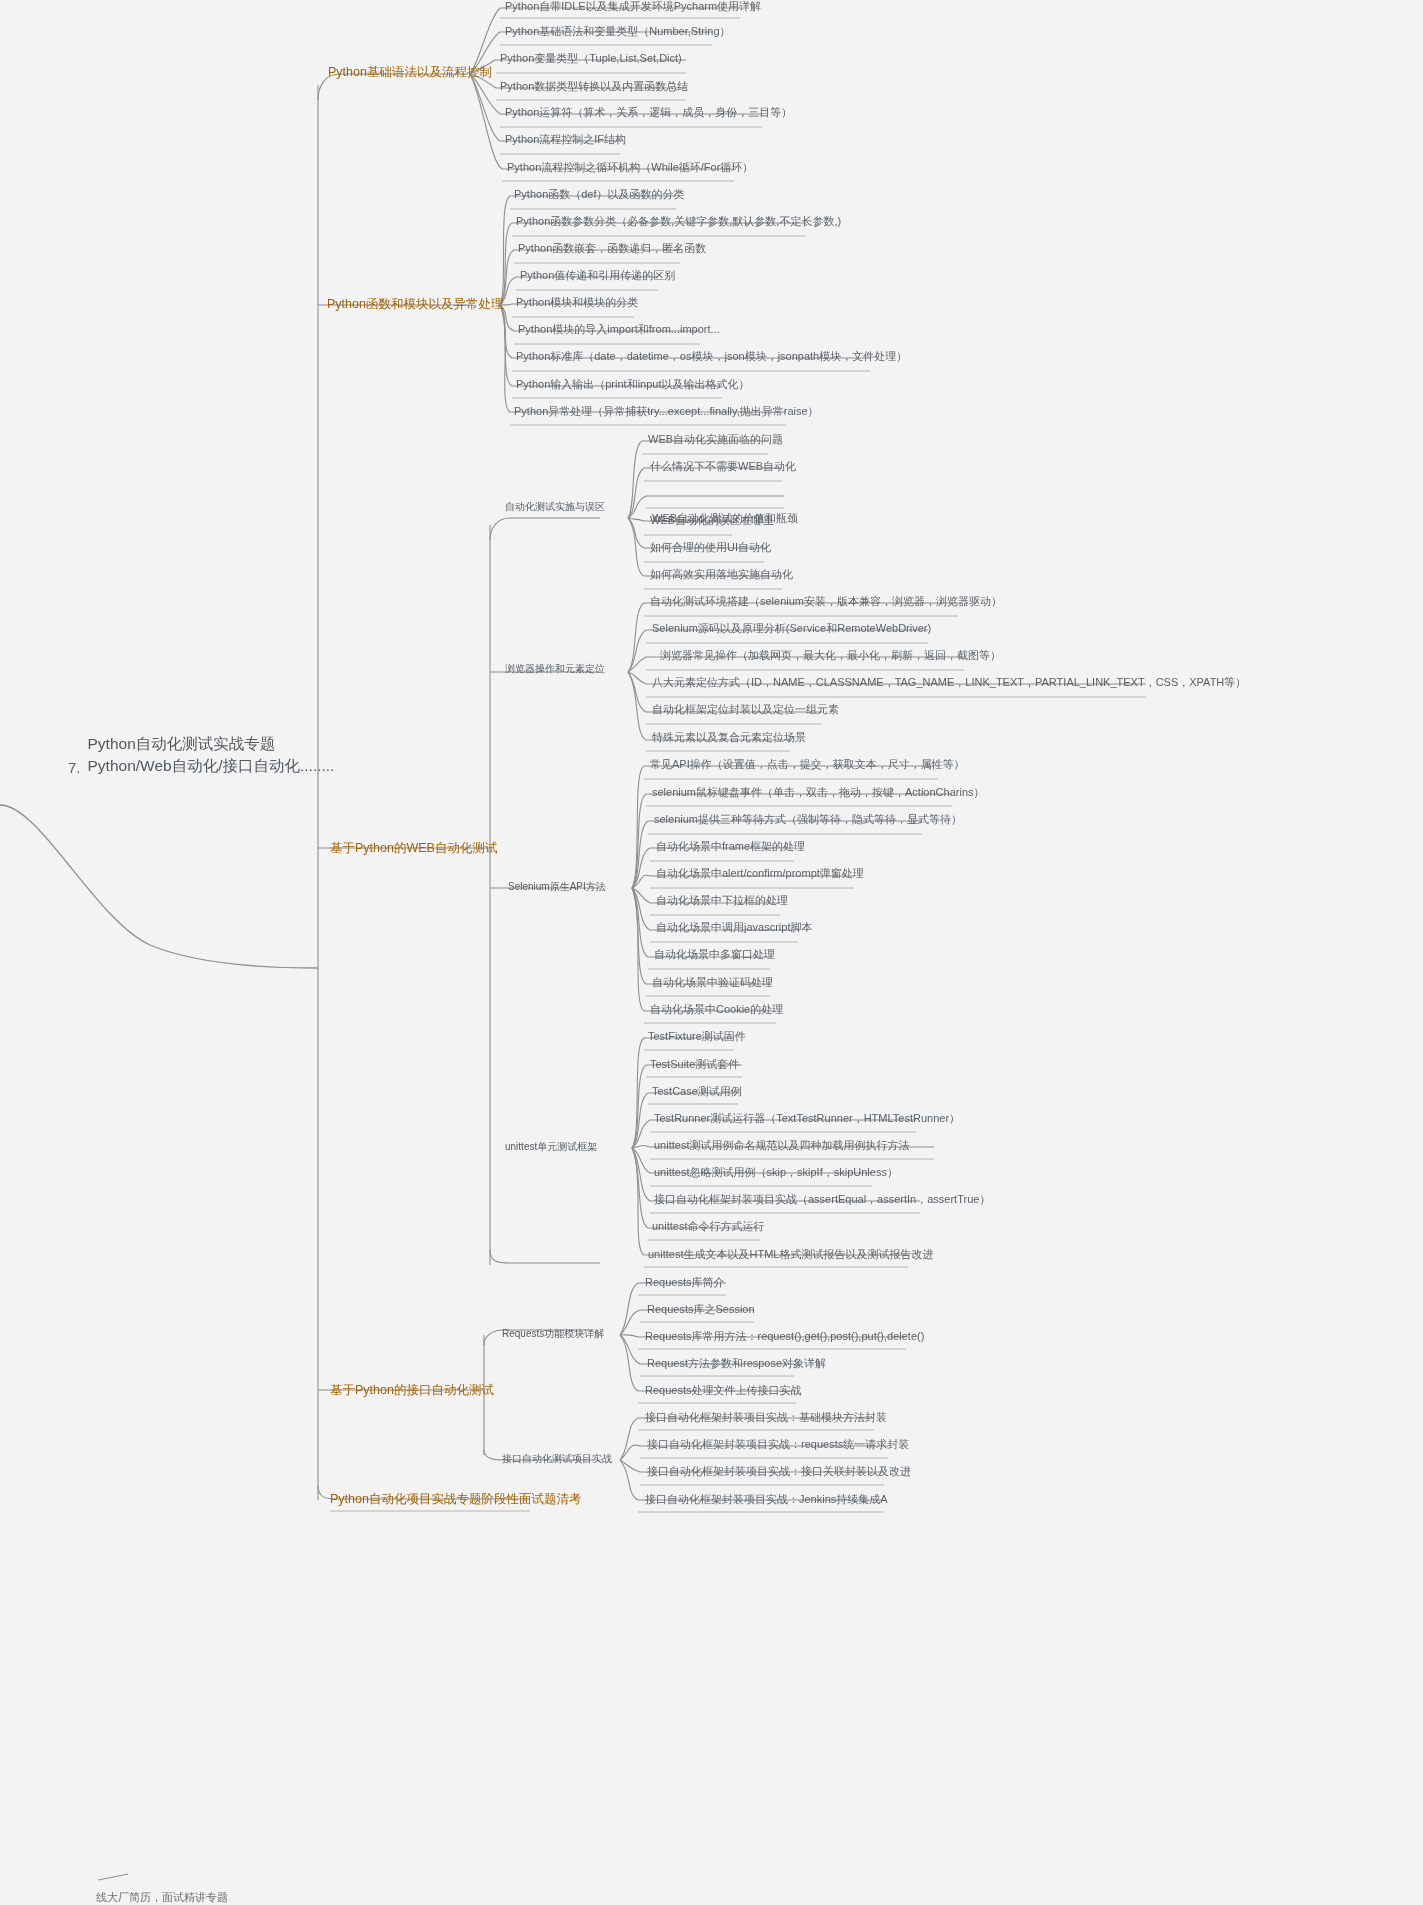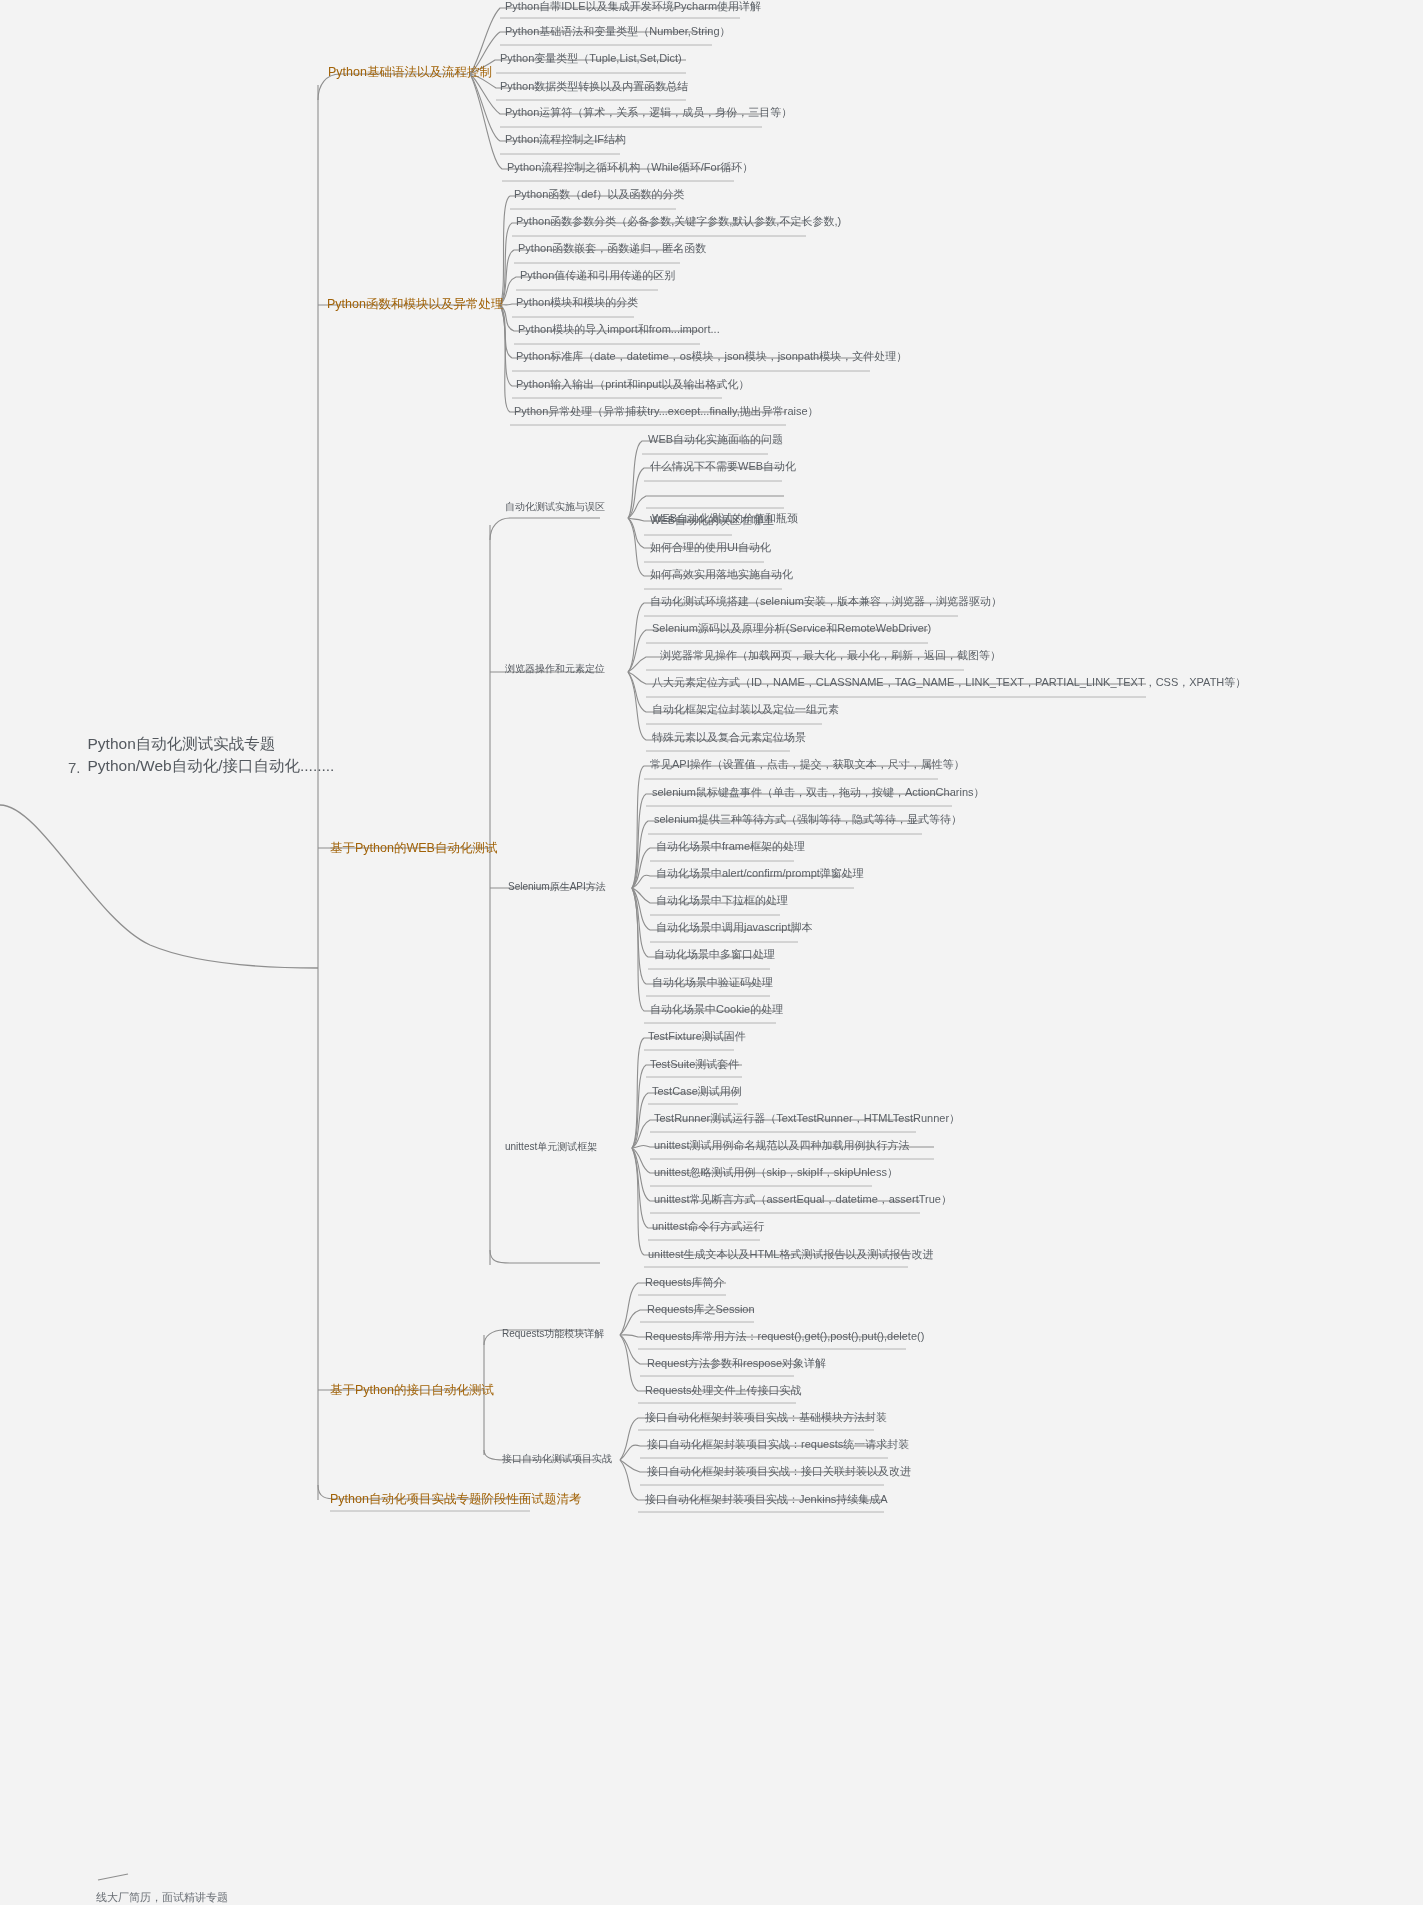--- a/index.html
+++ b/index.html
@@ -309,21 +309,21 @@
 <div class="node lvl3" style="left:652px; top:976px;">自动化场景中验证码处理</div>
 <div class="node lvl3" style="left:650px; top:1003px;">自动化场景中Cookie的处理</div>
 
 <div class="node lvl2" style="left:505px; top:1141px;">unittest单元测试框架</div>
 <div class="node lvl3" style="left:648px; top:1030px;">TestFixture测试固件</div>
 <div class="node lvl3" style="left:650px; top:1058px;">TestSuite测试套件</div>
 <div class="node lvl3" style="left:652px; top:1085px;">TestCase测试用例</div>
 <div class="node lvl3" style="left:654px; top:1112px;">TestRunner测试运行器（TextTestRunner，HTMLTestRunner）</div>
 <div class="node lvl3" style="left:654px; top:1139px;">unittest测试用例命名规范以及四种加载用例执行方法</div>
 <div class="node lvl3" style="left:654px; top:1166px;">unittest忽略测试用例（skip，skipIf，skipUnless）</div>
-<div class="node lvl3" style="left:654px; top:1193px;">unittest常见断言方式（assertEqual，datetime，assertTrue）</div>
+<div class="node lvl3" style="left:654px; top:1193px;">接口自动化框架封装项目实战（assertEqual，assertIn，assertTrue）</div>
 <div class="node lvl3" style="left:652px; top:1220px;">unittest命令行方式运行</div>
 <div class="node lvl3" style="left:648px; top:1248px;">unittest生成文本以及HTML格式测试报告以及测试报告改进</div>
 
 <div class="node lvl1" style="left:330px; top:1383px;">基于Python的接口自动化测试</div>
 
 <div class="node lvl2" style="left:502px; top:1328px;">Requests功能模块详解</div>
 <div class="node lvl3" style="left:645px; top:1276px;">Requests库简介</div>
 <div class="node lvl3" style="left:647px; top:1303px;">Requests库之Session</div>
 <div class="node lvl3" style="left:645px; top:1330px;">Requests库常用方法：request(),get(),post(),put(),delete()</div>
 <div class="node lvl3" style="left:647px; top:1357px;">Request方法参数和respose对象详解</div>

